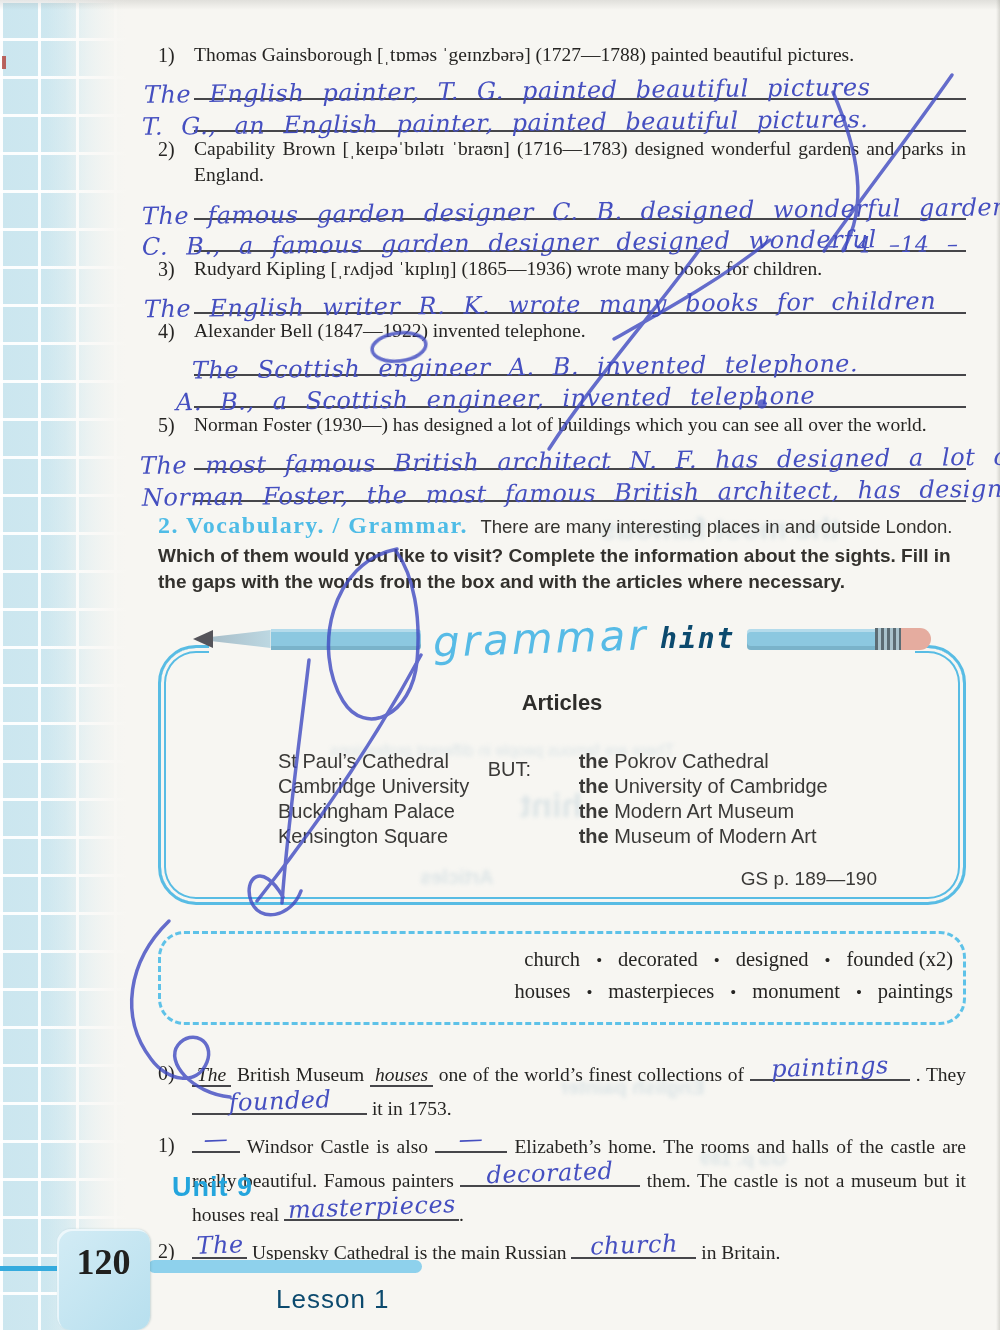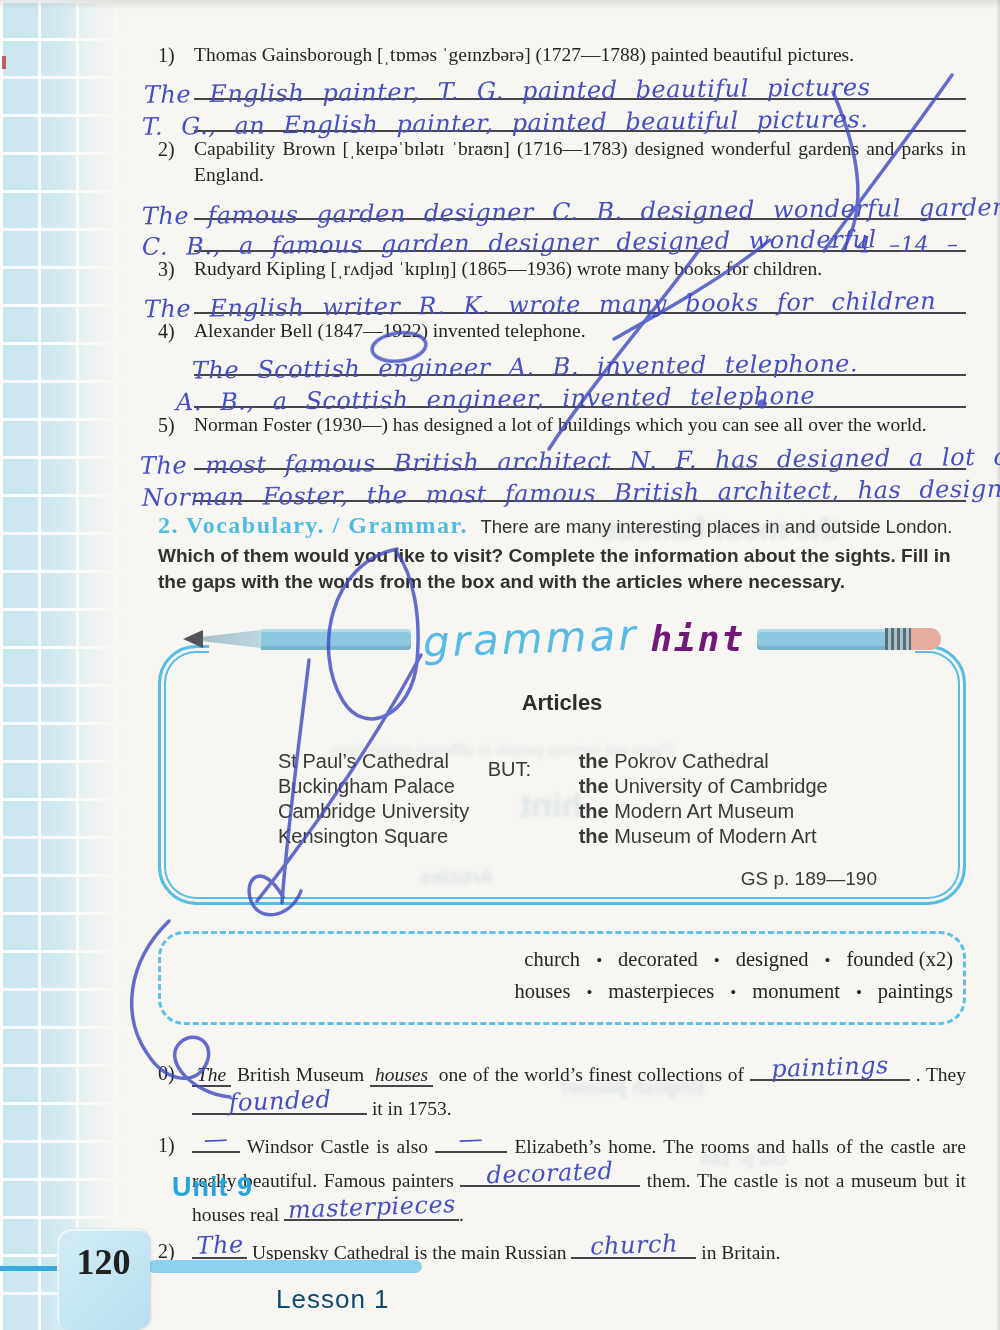--- a/index.html
+++ b/index.html
@@ -66,21 +66,21 @@
   .p-body{width:150px;height:21px;background:#8cc8e0;border-radius:0 4px 4px 0;
       box-shadow:inset 0 -4px 0 rgba(90,140,160,.35), inset 0 3px 0 rgba(255,255,255,.35);}
   .p-body2{width:128px;height:21px;background:#8cc8e0;border-radius:4px 0 0 4px;
       box-shadow:inset 0 -4px 0 rgba(90,140,160,.35), inset 0 3px 0 rgba(255,255,255,.35);}
   .p-ferrule{width:26px;height:22px;
       background:repeating-linear-gradient(90deg,#5c6c74 0 3px,#a9c2cc 3px 6px);}
   .p-eraser{width:30px;height:22px;background:#e5ac9f;border-radius:0 12px 12px 0;}
   .hint-script{font-family:"DejaVu Sans",sans-serif;font-style:italic;font-size:42px;
       color:#57bbe6;letter-spacing:3px;transform:rotate(-2deg);line-height:1;}
   .hint-bold{font-family:"DejaVu Sans Mono",monospace;font-weight:bold;font-style:italic;
-      font-size:36px;color:#701a75;letter-spacing:2px;line-height:1;}
+      font-size:28px;color:#0c4a6e;letter-spacing:2px;line-height:1;}
   .hint-heading{text-align:center;font-family:"Liberation Sans",sans-serif;font-weight:bold;
       font-size:22px;color:#2e2d2b;margin:0 0 16px;}
   .hint-cols{display:grid;grid-template-columns:1fr 74px 1.25fr;
       font-family:"Liberation Sans",sans-serif;font-size:20px;color:#3a3937;}
   .hint-cols ul{list-style:none;margin:17px;padding:0 0 0 72px;line-height:25px;}
   .hint-cols ul.rightcol{padding-left:0;}
   .but{padding-top:25px;line-height:25px;}
   .the-bold{font-weight:bold;}
   .gs-ref{text-align:right;padding-right:58px;font-family:"Liberation Sans",sans-serif;
       font-size:19px;color:#3a3937;margin-top:2px;}
@@ -219,22 +219,22 @@
         <div class="pencil">
           <div class="p-body2"></div>
           <div class="p-ferrule"></div>
           <div class="p-eraser"></div>
         </div>
       </div>
       <div class="hint-heading">Articles</div>
       <div class="hint-cols">
         <ul id="hint-left">
             <li>St Paul’s Cathedral</li>
+            <li>Cambridge University</li>
             <li>Buckingham Palace</li>
-            <li>Cambridge University</li>
             <li>Kensington Square</li>
           </ul>
         <div class="but">BUT:</div>
         <ul id="hint-right" class="rightcol">
             <li><b class="the-bold">the</b> Pokrov Cathedral</li>
             <li><b class="the-bold">the</b> University of Cambridge</li>
             <li><b class="the-bold">the</b> Modern Art Museum</li>
             <li><b class="the-bold">the</b> Museum of Modern Art</li>
           </ul>
       </div>

